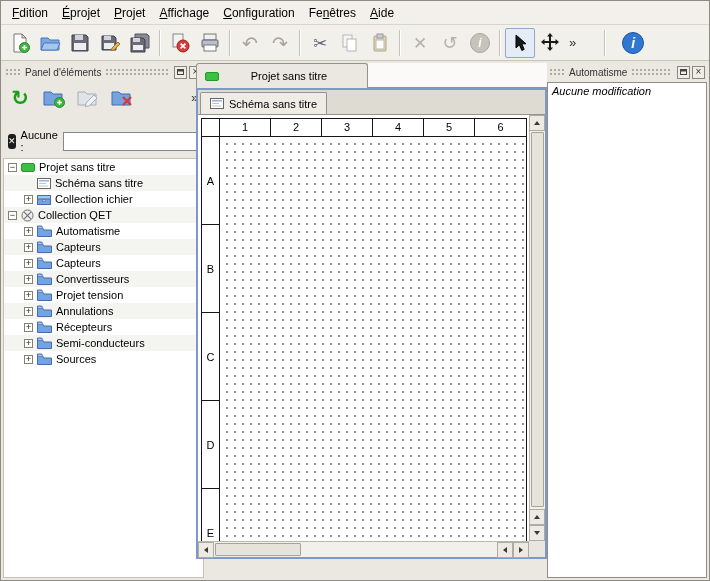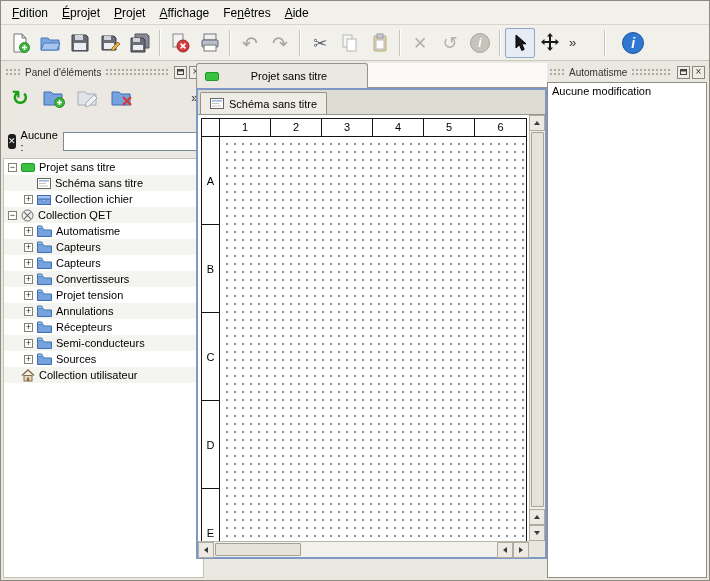--- a/index.html
+++ b/index.html
@@ -96,32 +96,33 @@
   .h-right { right:0; top:0; }
   .v-thumb { position:absolute; top:17px; bottom:34px; left:1px; right:1px; background:#e6e3da; border:1px solid #a5a298; border-radius:1px; }
   .h-thumb { position:absolute; left:17px; width:86px; top:1px; bottom:1px; background:#e6e3da; border:1px solid #a5a298; border-radius:1px; }
   .tri-up { width:0; height:0; border-left:3px solid transparent; border-right:3px solid transparent; border-bottom:4px solid #3a3a3a; }
   .tri-down { width:0; height:0; border-left:3px solid transparent; border-right:3px solid transparent; border-top:4px solid #3a3a3a; }
   .tri-left { width:0; height:0; border-top:3px solid transparent; border-bottom:3px solid transparent; border-right:4px solid #3a3a3a; }
   .tri-right { width:0; height:0; border-top:3px solid transparent; border-bottom:3px solid transparent; border-left:4px solid #3a3a3a; }
 
   
   .undo-list { position:absolute; top:18px; left:0; right:0; bottom:0; background:#fff; border:1px solid #908e84; }
-  .undo-item { font-size:11px; padding:2px 4px; color:#000; }
+  .undo-item { font-size:11px; padding:2px 4px; color:#000;font-style:italic; }
 </style>
 </head>
 <body>
 
 <div class="app">
 
   <div class="menubar">
     <div class="menu-item"><span></span><span class="accel">F</span><span>dition</span></div>
     <div class="menu-item"><span></span><span class="accel">É</span><span>projet</span></div>
     <div class="menu-item"><span></span><span class="accel">P</span><span>rojet</span></div>
     <div class="menu-item"><span></span><span class="accel">A</span><span>ffichage</span></div>
+    <div class="menu-item"><span></span><span class="accel">C</span><span>onfiguration</span></div>
     <div class="menu-item"><span>Fe</span><span class="accel">n</span><span>êtres</span></div>
     <div class="menu-item"><span></span><span class="accel">A</span><span>ide</span></div>
   </div>
 
   <div class="toolbar">
     <div class="tb-btn">
       <svg width="22" height="22" viewBox="0 0 22 22">
         <path d="M5 2h8l4 4v14H5z" fill="#fff" stroke="#777"></path>
         <path d="M13 2l4 4h-4z" fill="#ddd" stroke="#777"></path>
         <circle cx="15.5" cy="15.5" r="5" fill="#3bb53b" stroke="#2a8a2a"></circle>
@@ -387,31 +388,20 @@
       </div>
       <div class="row l1">
         <span class="expander">+</span>
         <span class="tree-icon">
             <svg width="15" height="12" viewBox="0 0 15 12">
               <path d="M0.5 3h5l1.5 2h7.5v6.5H0.5z" fill="#76a3e0" stroke="#3f6fae"></path>
               <path d="M0.5 3V1h4.2l1 1.6" fill="#a7c6ef" stroke="#3f6fae"></path>
             </svg>
           </span>
         <span>Sources</span>
-      </div>
-      <div class="row l0">
-        <span class="exp-spacer"></span>
-        <span class="tree-icon">
-          <svg width="14" height="13" viewBox="0 0 14 13">
-              <path d="M1 6.5L7 1l6 5.5" fill="none" stroke="#8a6b4a" stroke-width="1.4"></path>
-              <rect x="3" y="6.5" width="8" height="5.5" fill="#ead9b8" stroke="#8a6b4a"></rect>
-              <rect x="6" y="8.5" width="2.2" height="3.5" fill="#8a6b4a"></rect>
-            </svg>
-        </span>
-        <span>Collection utilisateur</span>
       </div>
     </div>
   </div>
 
   <div class="mdi">
     <div class="project-tabbar">
       <div class="project-tab">
         <span class="proj-swatch"></span>
         <span class="tab-label">Projet sans titre</span>
       </div>

